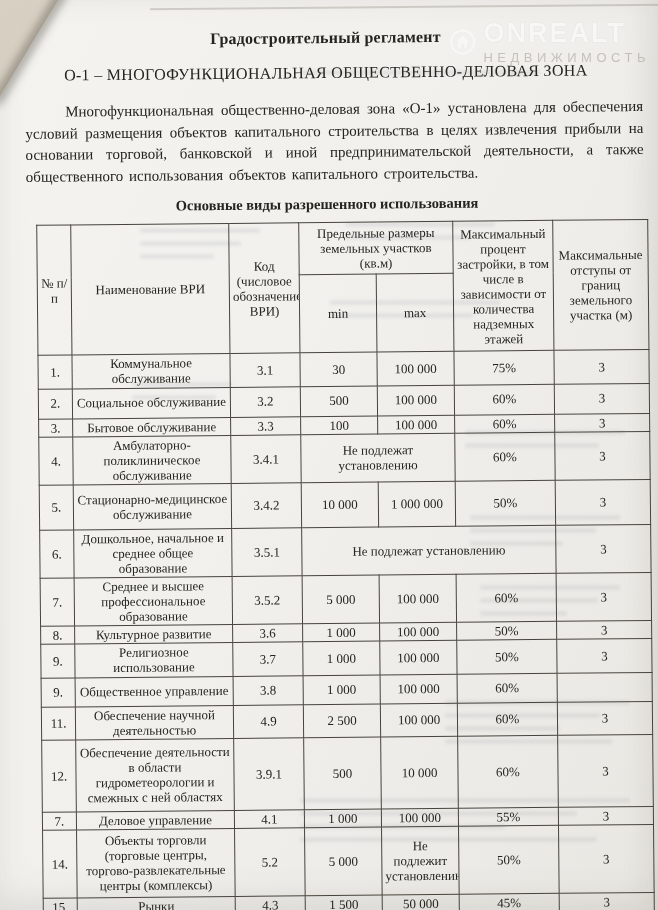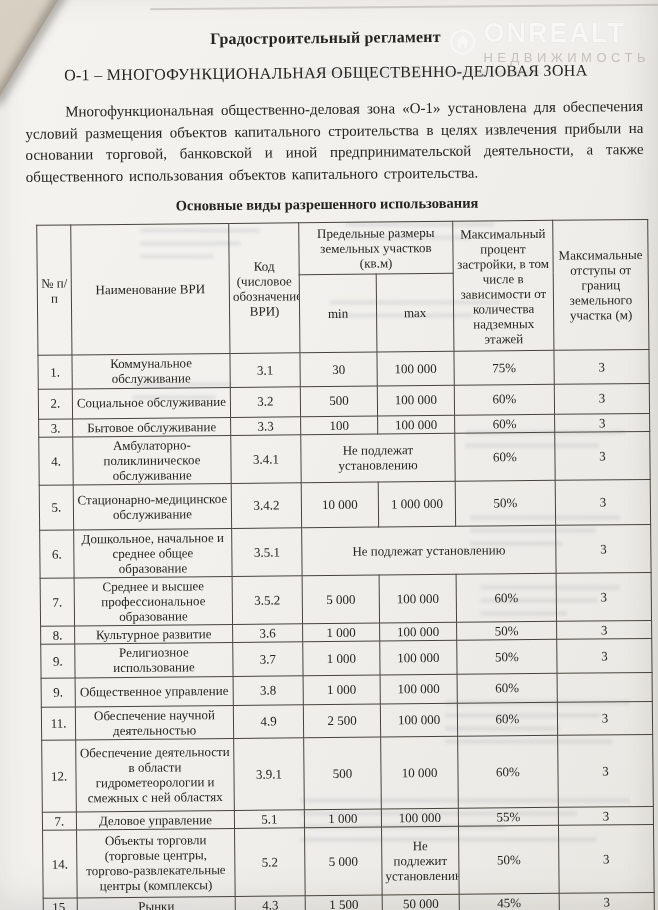--- a/index.html
+++ b/index.html
@@ -269,21 +269,21 @@
         <td class="name">Обеспечение деятельности в области гидрометеорологии и смежных с ней областях</td>
         <td>3.9.1</td>
         <td class="nowrap">500</td>
         <td class="nowrap">10 000</td>
         <td>60%</td>
         <td>3</td>
       </tr>
       <tr class="r12">
         <td class="num">7.</td>
         <td class="name">Деловое управление</td>
-        <td>5.1</td>
+        <td>4.1</td>
         <td class="nowrap">1 000</td>
         <td class="nowrap">100 000</td>
         <td>55%</td>
         <td>3</td>
       </tr>
       <tr class="r13">
         <td class="num">14.</td>
         <td class="name">Объекты торговли (торговые центры, торгово-развлекательные центры (комплексы)</td>
         <td>5.2</td>
         <td class="nowrap">5 000</td>

